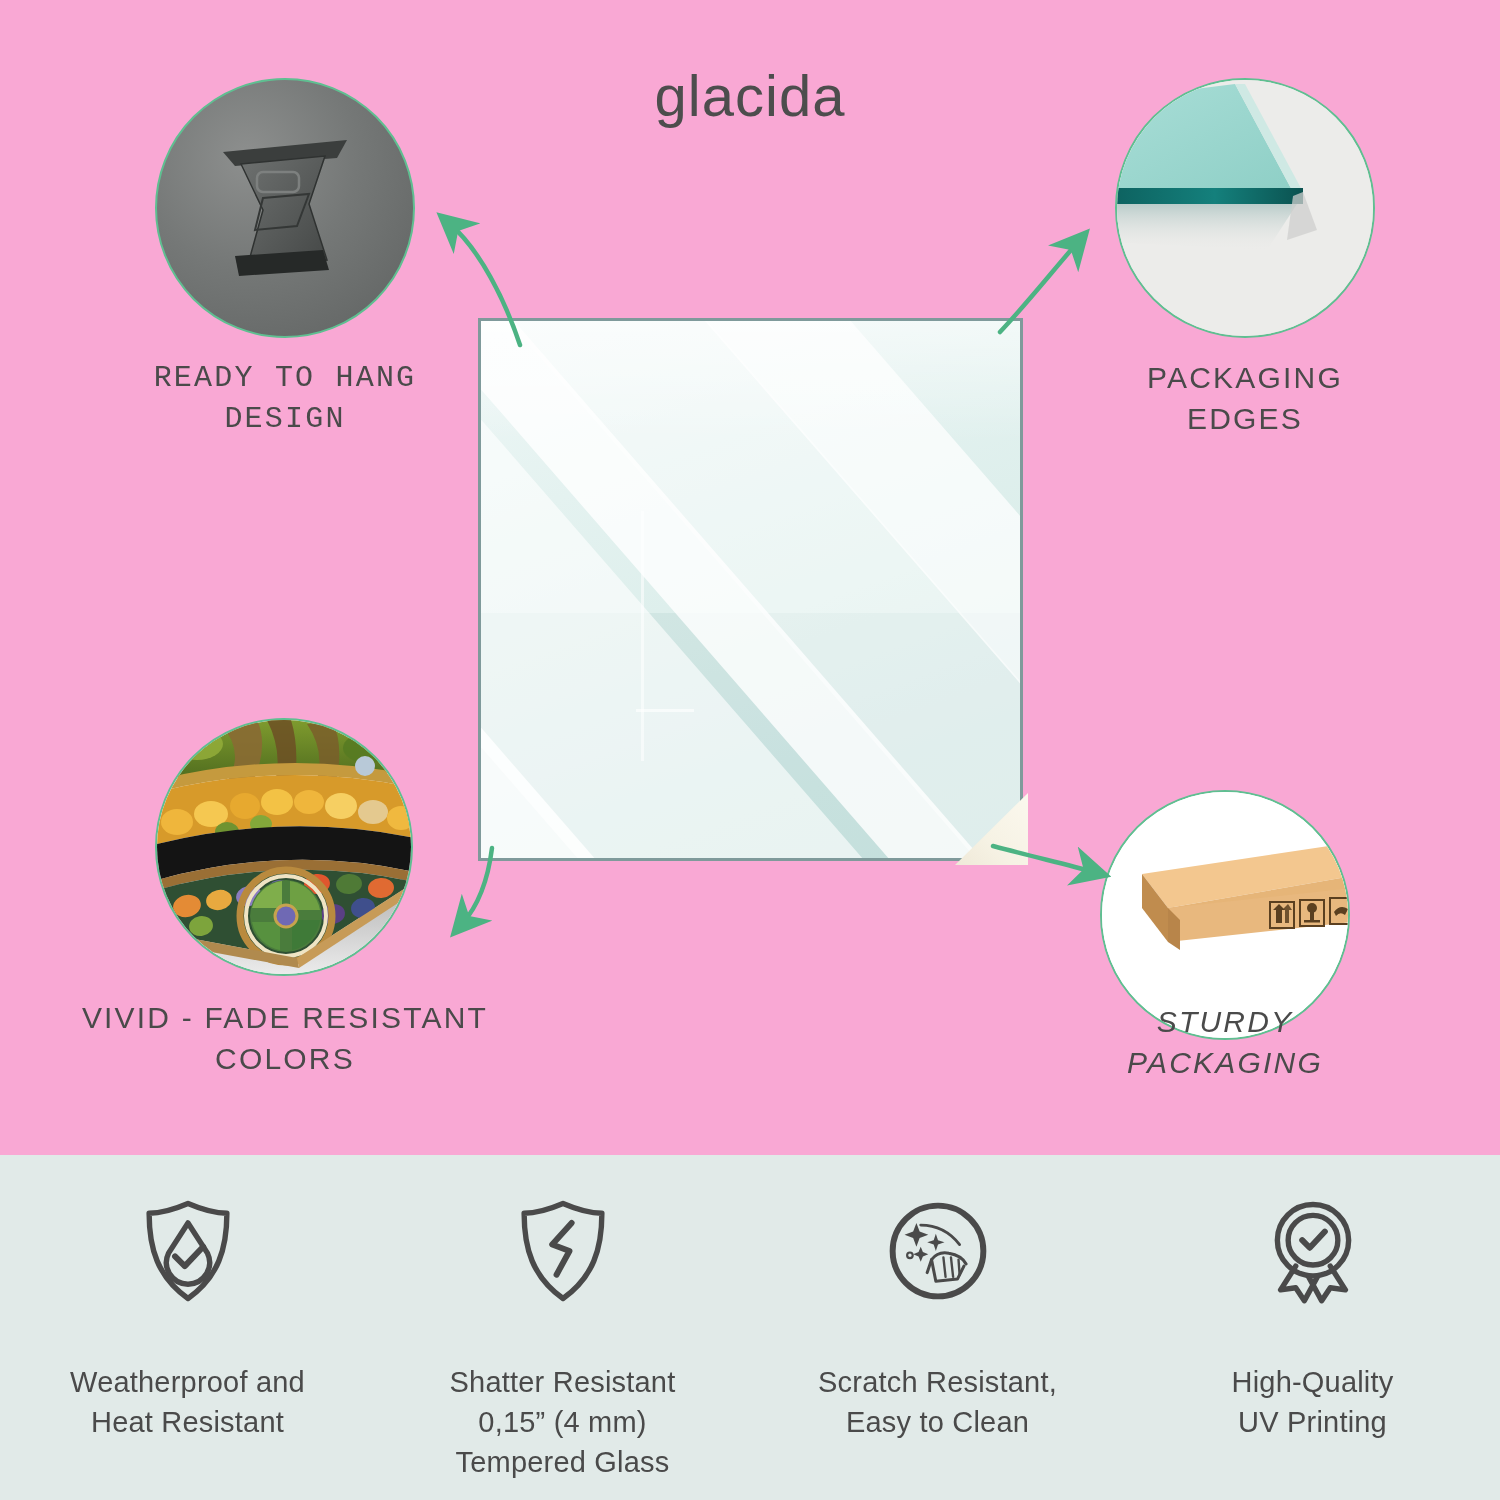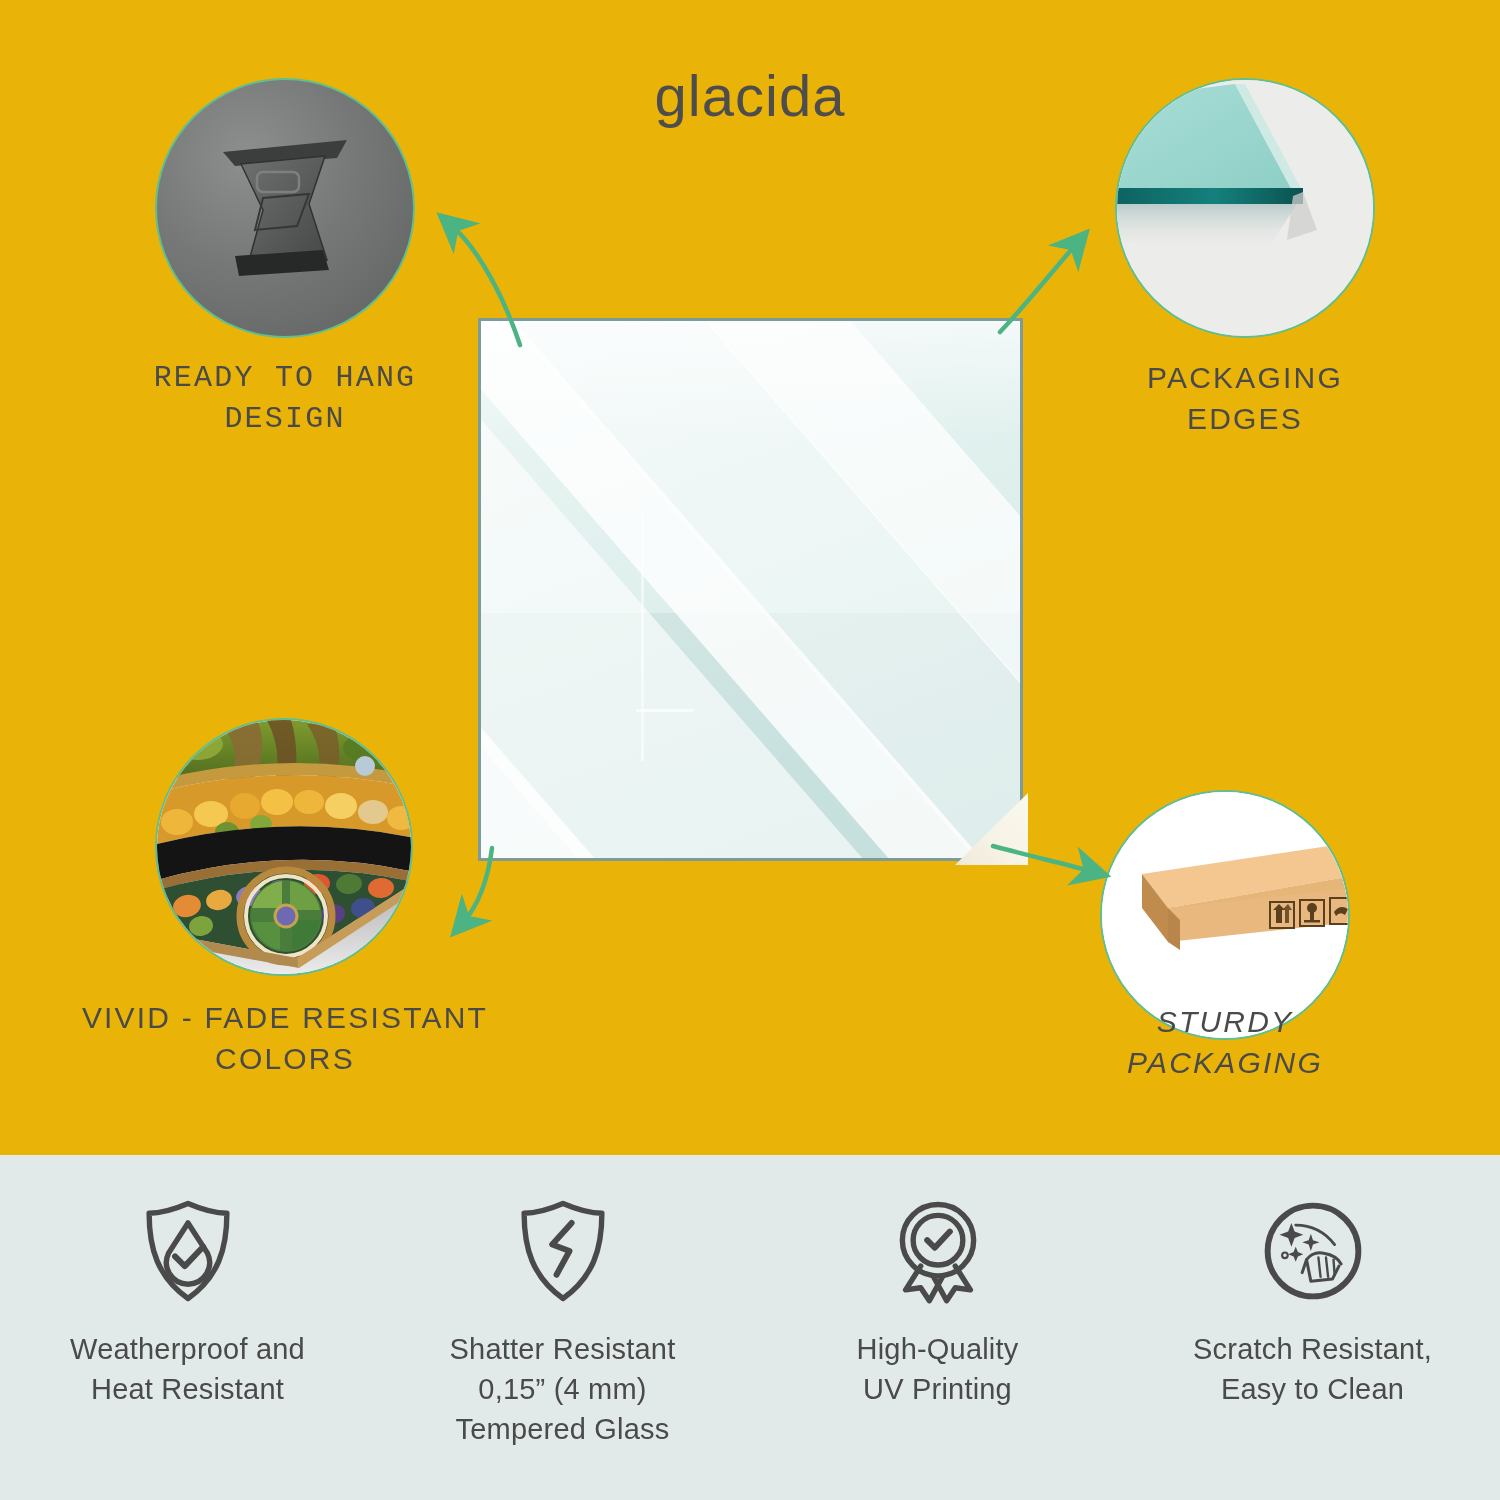--- a/index.html
+++ b/index.html
@@ -7,21 +7,21 @@
   body {
     font-family:"Liberation Sans", sans-serif;
     background:#ffffff;
     position:relative;
     overflow:hidden;
   }
 
   
   #top-section {
     position:absolute; left:0; top:0; width:1500px; height:1155px;
-    background:#eab308;
+    background:#f9a8d4;
   }
 
   
   #brand {
     position:absolute; left:0; top:62px; width:1500px;
     text-align:center;
     font-size:58px;
     font-weight:300;
     letter-spacing:1px;
     color:#4d4d4d;
@@ -121,21 +121,21 @@
     pointer-events:none; }
 
   
   #feature-bar {
     position:absolute; left:0; top:1155px; width:1500px; height:345px;
     background:#e1eae8;
     display:flex;
   }
   .feature {
     flex:1; display:flex; flex-direction:column;
-    align-items:center; padding-top:42px;
+    align-items:center; padding-top:42px;gap:33px;
   }
   .feature-icon { width:108px; height:108px; margin-bottom:24px; }
   .feature-text {
     text-align:center; color:#4a4a4a;
     font-size:29px; line-height:1.38; white-space:pre-line;
     letter-spacing:.2px;
   }
 </style>
 </head>
 <body>
@@ -349,43 +349,43 @@
   </div>
 
   <div class="feature">
     <svg class="feature-icon" viewBox="0 0 100 100">
       <path d="M50,6 C36,12 24,15 14,15 C14,48 22,74 50,94 C78,74 86,48 86,15 C76,15 64,12 50,6 Z" fill="none" stroke="#4a4a4a" stroke-width="5" stroke-linejoin="round"></path>
       <path d="M58,24 L40,44 L56,50 L44,72" fill="none" stroke="#4a4a4a" stroke-width="5.5" stroke-linecap="round" stroke-linejoin="round"></path>
     </svg>
     <div class="feature-text">Shatter Resistant
 0,15” (4 mm)
 Tempered Glass</div>
-  </div>
-
-  <div class="feature">
-    <svg class="feature-icon" viewBox="0 0 100 100">
-      <path d="M34,64 L20,86 L34,84 L42,96 L54,74" fill="none" stroke="#4a4a4a" stroke-width="5" stroke-linejoin="round" stroke-linecap="round"></path>
-      <path d="M66,64 L80,86 L66,84 L58,96 L46,74" fill="none" stroke="#4a4a4a" stroke-width="5" stroke-linejoin="round" stroke-linecap="round"></path>
-      <circle cx="50" cy="40" r="33" fill="none" stroke="#4a4a4a" stroke-width="5"></circle>
-      <circle cx="50" cy="40" r="23" fill="none" stroke="#4a4a4a" stroke-width="5"></circle>
-      <path d="M40,40 L47,47 L61,32" fill="none" stroke="#4a4a4a" stroke-width="5.5" stroke-linecap="round" stroke-linejoin="round"></path>
-    </svg>
-    <div class="feature-text">High-Quality
-UV Printing</div>
   </div>
 
   <div class="feature">
     <svg class="feature-icon" viewBox="0 0 100 100">
       <circle cx="50" cy="50" r="42" fill="none" stroke="#4a4a4a" stroke-width="5.5"></circle>
       <path d="M34,26 Q56,26 70,44" fill="none" stroke="#4a4a4a" stroke-width="2.6" stroke-linecap="round"></path>
       <path d="M30,24 L33,32 L41,35 L33,38 L30,46 L27,38 L19,35 L27,32 Z" fill="#4a4a4a"></path>
       <path d="M48,34 L50,40 L56,42 L50,44 L48,50 L46,44 L40,42 L46,40 Z" fill="#4a4a4a"></path>
       <path d="M34,46 L36,51 L41,53 L36,55 L34,60 L32,55 L27,53 L32,51 Z" fill="#4a4a4a"></path>
       <circle cx="24" cy="54" r="2.6" fill="none" stroke="#4a4a4a" stroke-width="2"></circle>
       <path d="M40,70 L44,58 Q50,50 60,52 Q72,54 76,62" fill="none" stroke="#4a4a4a" stroke-width="2.8" stroke-linecap="round"></path>
       <path d="M44,58 L48,78 L68,76 L74,64" fill="none" stroke="#4a4a4a" stroke-width="2.8" stroke-linejoin="round" stroke-linecap="round"></path>
       <path d="M55,56 L57,74 M62,56 L64,74 M69,58 L70,72" fill="none" stroke="#4a4a4a" stroke-width="2.2" stroke-linecap="round"></path>
     </svg>
     <div class="feature-text">Scratch Resistant,
 Easy to Clean</div>
   </div>
 
+  <div class="feature">
+    <svg class="feature-icon" viewBox="0 0 100 100">
+      <path d="M34,64 L20,86 L34,84 L42,96 L54,74" fill="none" stroke="#4a4a4a" stroke-width="5" stroke-linejoin="round" stroke-linecap="round"></path>
+      <path d="M66,64 L80,86 L66,84 L58,96 L46,74" fill="none" stroke="#4a4a4a" stroke-width="5" stroke-linejoin="round" stroke-linecap="round"></path>
+      <circle cx="50" cy="40" r="33" fill="none" stroke="#4a4a4a" stroke-width="5"></circle>
+      <circle cx="50" cy="40" r="23" fill="none" stroke="#4a4a4a" stroke-width="5"></circle>
+      <path d="M40,40 L47,47 L61,32" fill="none" stroke="#4a4a4a" stroke-width="5.5" stroke-linecap="round" stroke-linejoin="round"></path>
+    </svg>
+    <div class="feature-text">High-Quality
+UV Printing</div>
+  </div>
+
 </div>
 
 </body></html>

